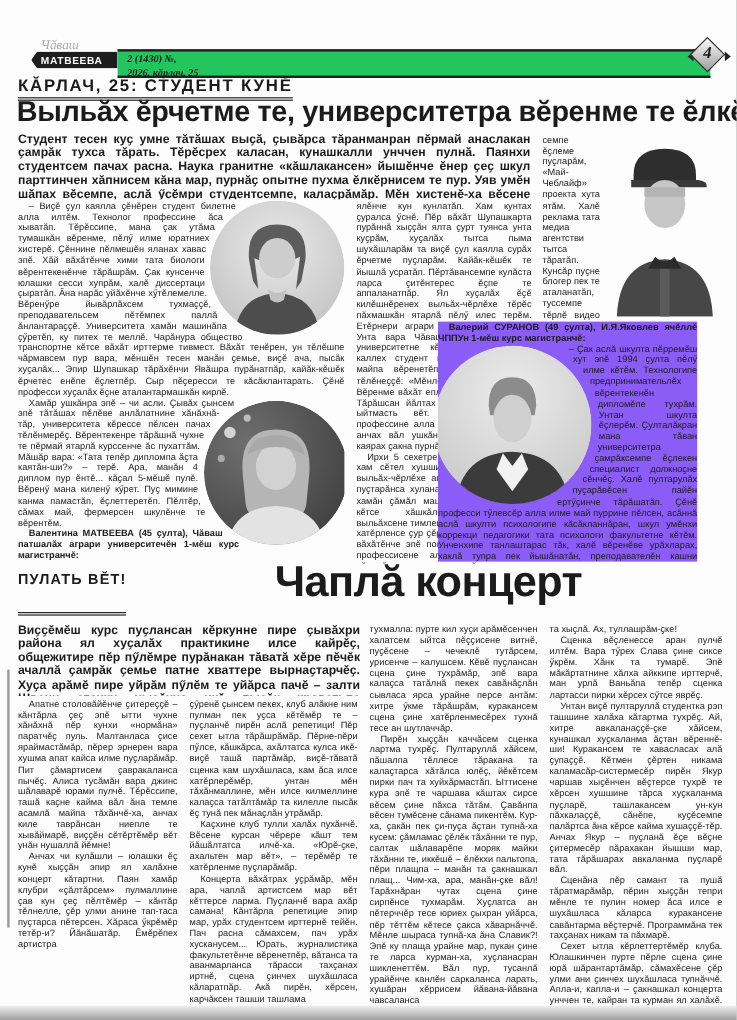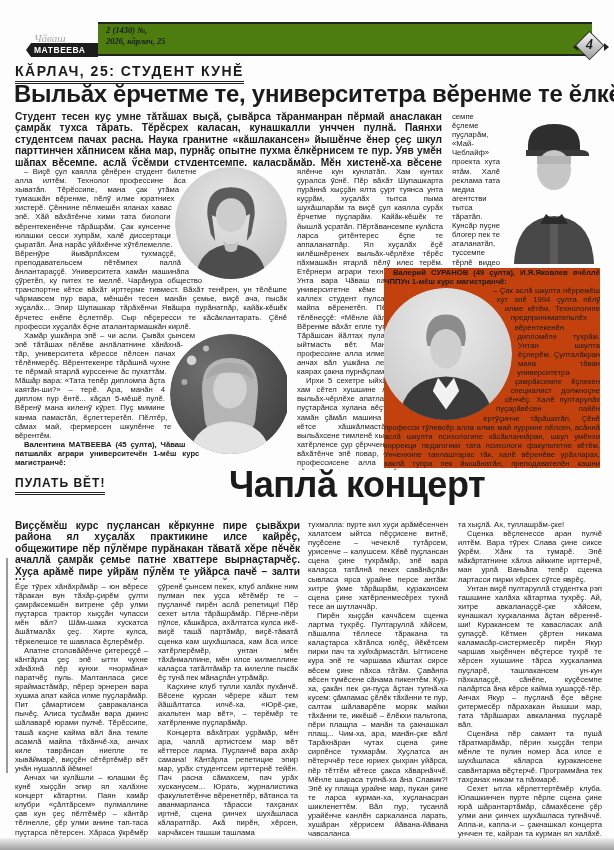--- a/index.html
+++ b/index.html
@@ -1,19 +1,19 @@
 <!DOCTYPE html>
 <html><head>
 <meta charset="utf-8">
 <style>
   html,body{margin:0;padding:0;background:#888;}
   .page{position:relative;width:614px;height:850px;margin:0 auto;background:#fdfdfd;
         font-family:"Liberation Sans",sans-serif;color:#1b1b1b;overflow:hidden;}
   
-  .issue-box{position:absolute;left:98px;top:22px;right:22px;height:34px;background:#4d7c0f;
+  .issue-box{position:absolute;left:98px;top:41px;right:22px;height:24px;background:#22c55e;
              border-top:2px solid #222;border-bottom:2px solid #222;
              font-family:"Liberation Serif",serif;font-style:italic;font-weight:bold;
              font-size:8.5px;line-height:11px;padding:1px 0 0 8px;box-sizing:border-box;}
   .logo-block{position:absolute;left:26px;top:33px;width:72px;height:27px;}
   .logo-script{font-family:"Liberation Serif",serif;font-style:italic;color:#a9a9a9;
                font-size:11px;line-height:10px;margin-left:8px;}
   .logo-main{background:#1d1d1d;color:#fff;font-weight:bold;font-size:8.5px;letter-spacing:.5px;
              padding:2px 4px 2px 8px;clip-path:polygon(0 50%,7% 0,100% 0,100% 100%,7% 100%);}
   .pagenum-wrap{position:absolute;right:8px;top:33px;width:30px;height:28px;}
   .diamond{position:absolute;left:3px;top:2px;width:19px;height:19px;transform:rotate(45deg);
@@ -23,30 +23,30 @@
   .tri{position:absolute;top:10px;width:0;height:0;border-top:4px solid transparent;border-bottom:4px solid transparent;}
   .tri-l{left:-3px;border-right:5px solid #222;}
   .tri-r{right:-3px;border-left:5px solid #222;}
   
   .kicker{position:absolute;left:15px;top:63px;font-weight:bold;font-size:14px;letter-spacing:1.5px;
           border-bottom:3px double #222;padding-bottom:2px;}
   .headline{position:absolute;left:14px;top:80px;width:600px;margin:0;font-size:24px;
             font-weight:bold;letter-spacing:-.3px;white-space:nowrap;}
   .a2-title{position:absolute;left:229px;top:464px;margin:0;font-size:36px;font-weight:bold;letter-spacing:-.5px;}
   .sec2-label{position:absolute;left:15px;top:476px;font-weight:bold;font-size:12px;letter-spacing:1px;
-              border-bottom:3px double #222;padding-bottom:2px;}
+              border-bottom:3px double #222;padding-bottom:20px;}
   
   .lede{font-weight:bold;font-size:10.2px;line-height:11.4px;text-align:justify;}
   .a1-lede{position:absolute;left:15px;top:111px;width:427px;height:55px;overflow:hidden;}
   .a2-lede{position:absolute;left:15px;top:520px;width:285px;height:60px;overflow:hidden;}
   .col{position:absolute;font-size:7.7px;line-height:9.1px;text-align:justify;overflow:hidden;}
   .colA{left:15px;top:167px;width:272px;height:306px;}
   .colB{left:297px;top:167px;width:146px;height:303px;}
   .colC{left:452px;top:112px;width:150px;height:155px;}
-  .suranov{left:384px;top:268px;width:216px;height:200px;background:#c2410c;}
+  .suranov{left:365px;top:268px;width:216px;height:200px;background:#8b5cf6;}
   .c2-1{left:15px;top:582px;width:133px;height:256px;}
   .c2-2{left:158px;top:582px;width:140px;height:256px;}
   .c2-3{left:308px;top:520px;width:140px;height:318px;}
   .c2-4{left:458px;top:520px;width:144px;height:318px;}
   .para{margin:0;text-indent:9px;}
   .para.ni{text-indent:0;}
   .name-h{margin:0;font-weight:bold;text-indent:9px;}
   
   .photo{overflow:hidden;}
   .circ{border-radius:50%;}
@@ -167,21 +167,20 @@
     </div>
     <p class="para">– Ҫак аслӑ шкулта пӗрремӗш хут эпӗ 1994 ҫулта пӗлӳ илме кӗтӗм. Технологипе предпринимательлӗх вӗрентекенӗн дипломӗпе тухрӑм. Унтан шкулта ӗҫлерӗм. Ҫулталӑкран мана тӑван университетра ҫамрӑксемпе ӗҫлекен специалист должноҫне сӗнчӗҫ. Халӗ пултарулӑх пуҫарӑвӗсен пайӗн ертӳҫинче тӑрӑшатӑп. Ҫӗнӗ професси тӳлевсӗр алла илме май пуррине пӗлсен, асӑннӑ аслӑ шкулти психологипе кӑсӑкланнӑран, шкул умӗнхи коррекци педагогики тата психологи факультетне кӗтӗм. Унченхипе танлаштарас тӑк, халӗ вӗренӗве урӑхларах, хаклӑ тупра пек йышӑнатӑн, преподавателӗн кашни сӑмахне ӑса хывма тӑрӑшатӑн. Студентсемпе пӗр-пӗрне пулӑшатпӑр. Задани чылай, ӑса хывмалли ҫителӗклех.</p>
 
   </div>
 
   <div class="sec2-label">ПУЛАТЬ ВӖТ!</div>
   <h2 class="a2-title">Чаплӑ концерт</h2>
   <div class="lede a2-lede">Виҫҫӗмӗш курс пуҫлансан кӗркунне пире ҫывӑхри района ял хуҫалӑх практикине илсе кайрӗҫ, общежитире пӗр пӳлӗмре пурӑнакан тӑватӑ хӗре пӗчӗк ачаллӑ ҫамрӑк ҫемье патне хваттере вырнаҫтарчӗҫ. Хуҫа арӑмӗ пире уйрӑм пӳлӗм те уйӑрса пачӗ – залти Швеци стенки хыҫӗнче икӗ пысӑк кроватьпе тивӗҫтерчӗ. Япаласене ҫакма хыҫлӑ пукан та кунтах – тата мӗн кирлӗ?</div>
 
   <div class="col c2-1">
-    <p class="para ni">Ӗҫе тӳрех хӑнӑхрӑмӑр – юн вӗресе тӑракан вун тӑхӑр-ҫирӗм ҫулти ҫамрӑксемшӗн витрене ҫӗр улми пуҫтарса трактор хыҫҫӑн чупасси мӗн вӑл? Шӑм-шака хускатса ӑшӑтмалӑх ҫеҫ. Хирте кулса, тӗркелешсе те шавласа ӗҫлерӗмӗр.</p>
     <p class="para">Апатне столовӑйӗнче ҫитереҫҫӗ – кӑнтӑрла ҫеҫ эпӗ ытти чухне хӑнӑхнӑ пӗр кунхи «нормӑна» паратчӗҫ пуль. Малтанласа ҫисе яраймастӑмӑр, пӗрер эрнерен вара хушма апат кайса илме пуҫларӑмӑр. Пит ҫӑмартисем ҫавракаланса пычӗҫ. Алиса тусӑмӑн вара джинс шӑлаварӗ юрами пулчӗ. Тӗрӗссипе, ташӑ каҫне кайма вӑл ӑна темле асамлӑ майпа тӑхӑнчӗ-ха, анчах киле таврӑнсан ниепле те хывӑймарӗ, виҫҫӗн сӗтӗртӗмӗр вӗт унӑн нушаллӑ йӗмне!</p>
     <p class="para">Анчах чи кулӑшли – юлашки ӗҫ кунӗ хыҫҫӑн эпир ял халӑхне концерт кӑтартни. Паян хамӑр клубри «ҫӑлтӑрсем» пулмаллине ҫав кун ҫеҫ пӗлтӗмӗр – кӑнтӑр тӗлнелле, ҫӗр улми анине тап-таса пуҫтарса пӗтерсен. Хӑраса ӳкрӗмӗр тетӗр-и? Йӑнӑшатӑр. Ӗмӗрӗпех артистра</p>
   </div>
   <div class="col c2-2">
     <p class="para ni">ҫӳренӗ ҫынсем пекех, клуб алӑкне ним пулман пек уҫса кӗтӗмӗр те – пуҫланчӗ пирӗн аслӑ репетици! Пӗр сехет ытла тӑрӑшрӑмӑр. Пӗрне-пӗри пӳлсе, кӑшкӑрса, ахӑлтатса кулса икӗ-виҫӗ ташӑ партӑмӑр, виҫӗ-тӑватӑ сценка кам шухӑшласа, кам ӑса илсе хатӗрлерӗмӗр, унтан мӗн тӑхӑнмаллине, мӗн илсе килмеллине калаҫса татӑлтӑмӑр та килелле пысӑк ӗҫ тунӑ пек мӑнаҫлӑн утрӑмӑр.</p>
     <p class="para">Каҫхине клуб тулли халӑх пухӑнчӗ. Вӗсене курсан чӗрере кӑшт тем йӑшӑлтатса илчӗ-ха. «Юрӗ-ҫке, ахальтен мар вӗт», – терӗмӗр те хатӗрленме пуҫларӑмӑр.</p>
     <p class="para">Концерта вӑхӑтрах уҫрӑмӑр, мӗн ара, чаплӑ артистсем мар вӗт кӗттерсе ларма. Пуҫланчӗ вара ахӑр самана! Кӑнтӑрла репетицие эпир мар, урӑх студентсем ирттернӗ тейӗн. Пач расна сӑмахсем, пач урӑх хускану­сем... Юрать, журналистика факультетӗнче вӗренетпӗр, вӑтанса та аванмарланса тӑрасси тахҫанах иртнӗ, сцена ҫинчех шухӑшласа кӑларатпӑр. Акӑ пирӗн, хӗрсен, карчӑксен ташши ташлама</p>
   </div>
   <div class="col c2-3">
     <p class="para ni">тухмалла: пурте кил хуҫи арӑмӗсенчен халатсем ыйтса пӗҫҫисене витнӗ, пуҫӗсене – чечеклӗ тутӑрсем, урисенче – калушсем. Кӗвӗ пуҫлансан сцена ҫине тухрӑмӑр, эпӗ вара калаҫса татӑлнӑ пекех савӑнӑҫлӑн сывласа ярса урайне персе антӑм: хитре ӳкме тӑрӑшрӑм, куракансем сцена ҫине хатӗрленмесӗрех тухнӑ тесе ан шутлаччӑр.</p>

